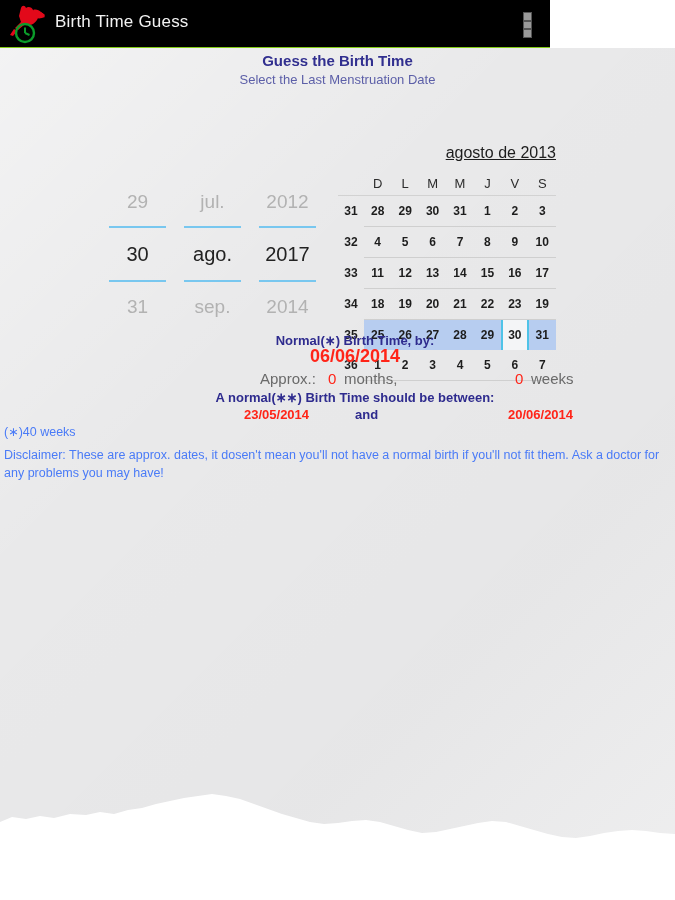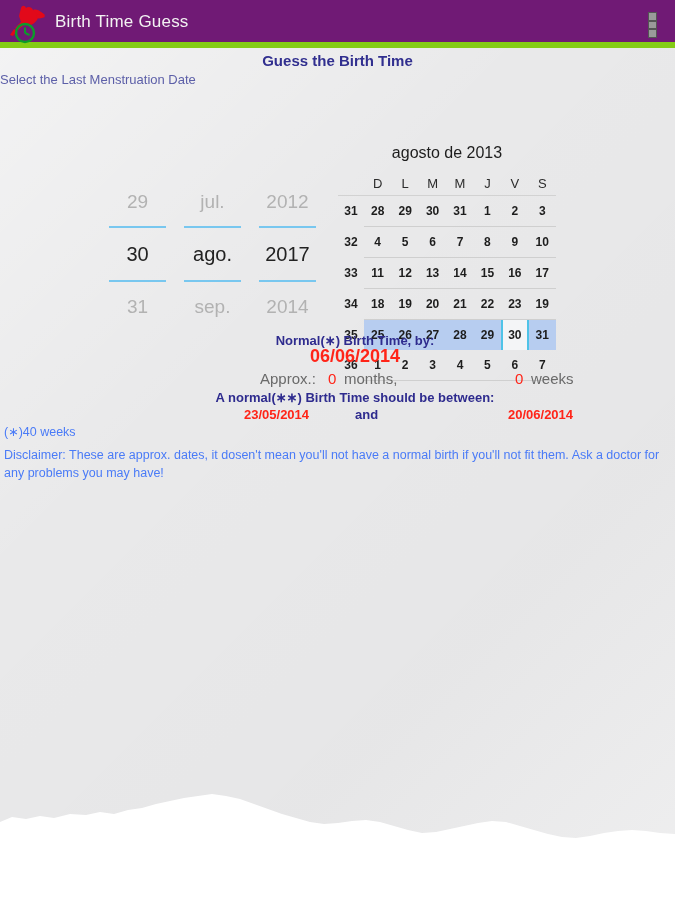--- a/index.html
+++ b/index.html
@@ -17,24 +17,24 @@
     position: relative;
     width: 675px;
     height: 900px;
     background: #ffffff;
   }
 
   
   .titlebar {
     position: absolute;
     top: 0; left: 0;
-    width: 675px;
+    width: 550px;
     height: 48px;
-    background: #701a75;
-    border-bottom: 6px solid #84cc16;
+    background: #000000;
+    border-bottom: 1px solid #84cc16;
     box-sizing: border-box;
   }
   .logo {
     position: absolute;
     left: 8px; top: 3px;
     width: 42px; height: 42px;
   }
   .app-title {
     position: absolute;
     left: 55px; top: 12px;
@@ -81,20 +81,21 @@
     position: absolute;
     top: 4px; left: 0; width: 675px;
     text-align: center;
     color: #312f8f;
     font-size: 15px;
     font-weight: bold;
   }
   .page-subtitle {
     position: absolute;
     top: 24px; left: 0; width: 675px;
+    text-align: center;
     color: #5c5fa8;
     font-size: 13px;
   }
 
   
   .spinners {
     position: absolute;
     left: 100px; top: 95px;
     width: 225px; height: 190px;
     display: flex;
@@ -126,24 +127,25 @@
   .sp-line-top { top: 83px; }
   .sp-line-bot { top: 137px; }
 
   
   .calendar {
     position: absolute;
     left: 338px; top: 96px;
     width: 218px;
   }
   .cal-title {
-    text-align: center;
+    text-align: right;
     font-size: 16px;
     color: #1d1d1d;
     padding-bottom: 9px;
+    text-decoration: underline;
   }
   table.cal {
     border-collapse: collapse;
     width: 218px;
     table-layout: fixed;
   }
   table.cal td, table.cal th {
     text-align: center;
     font-size: 12px;
     height: 30px;

